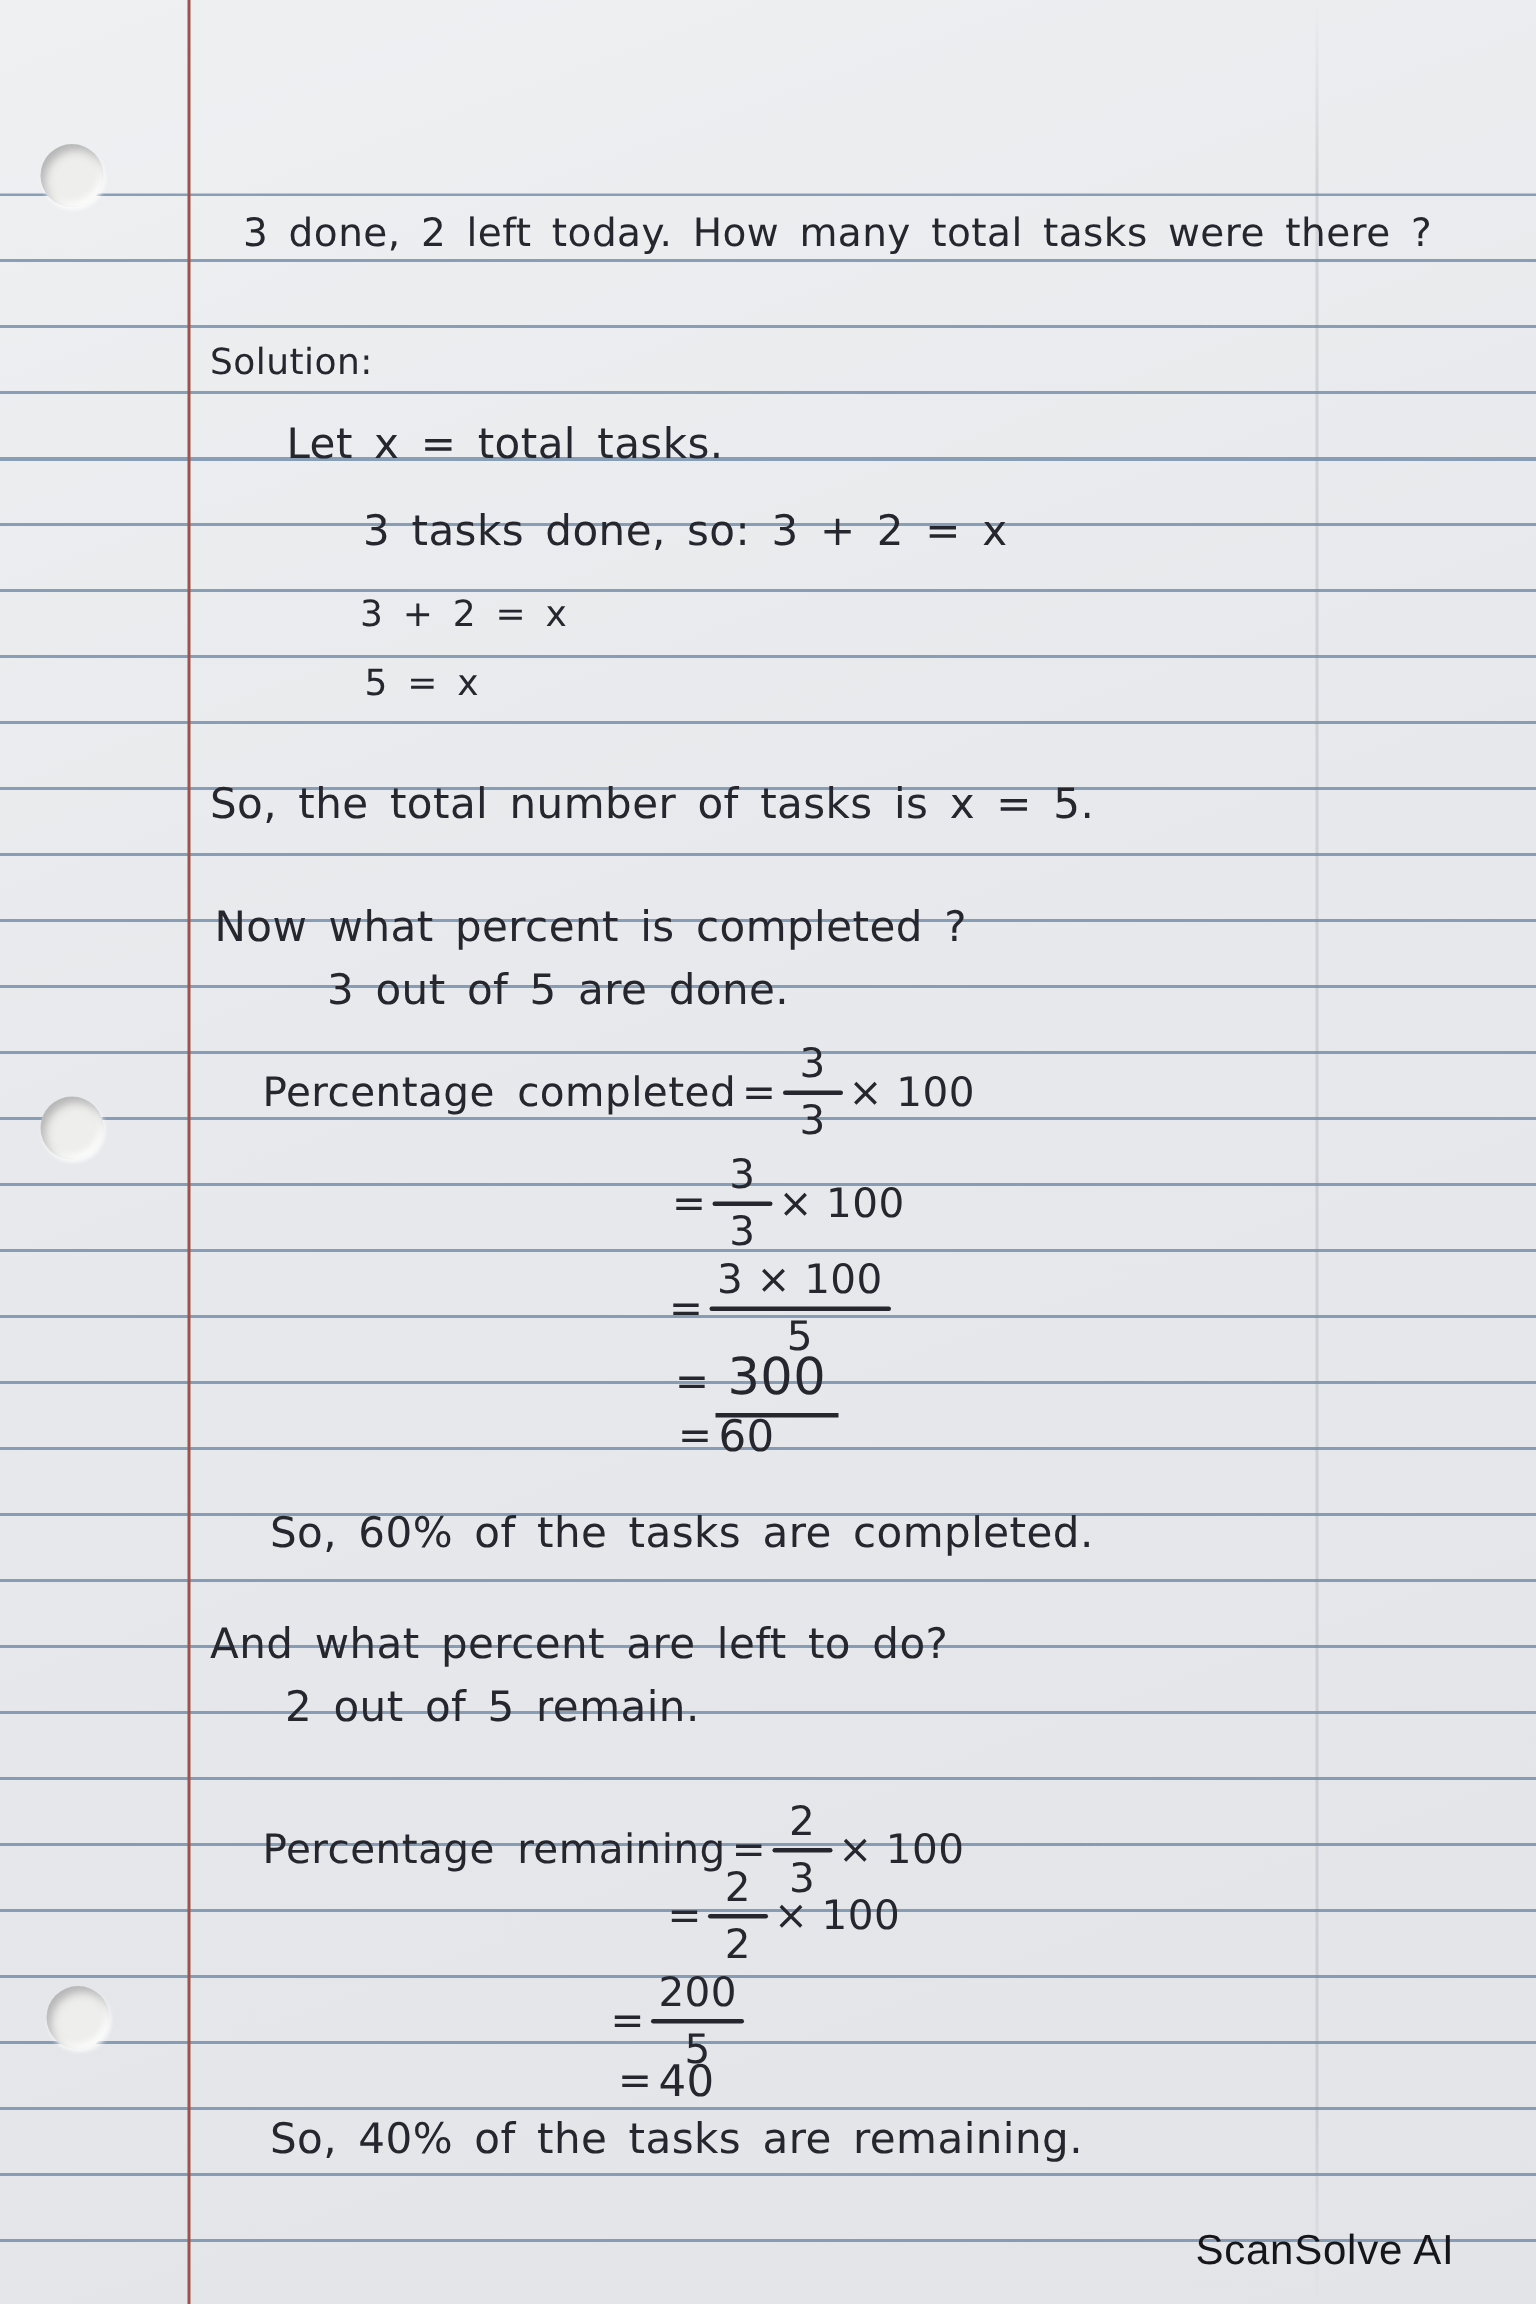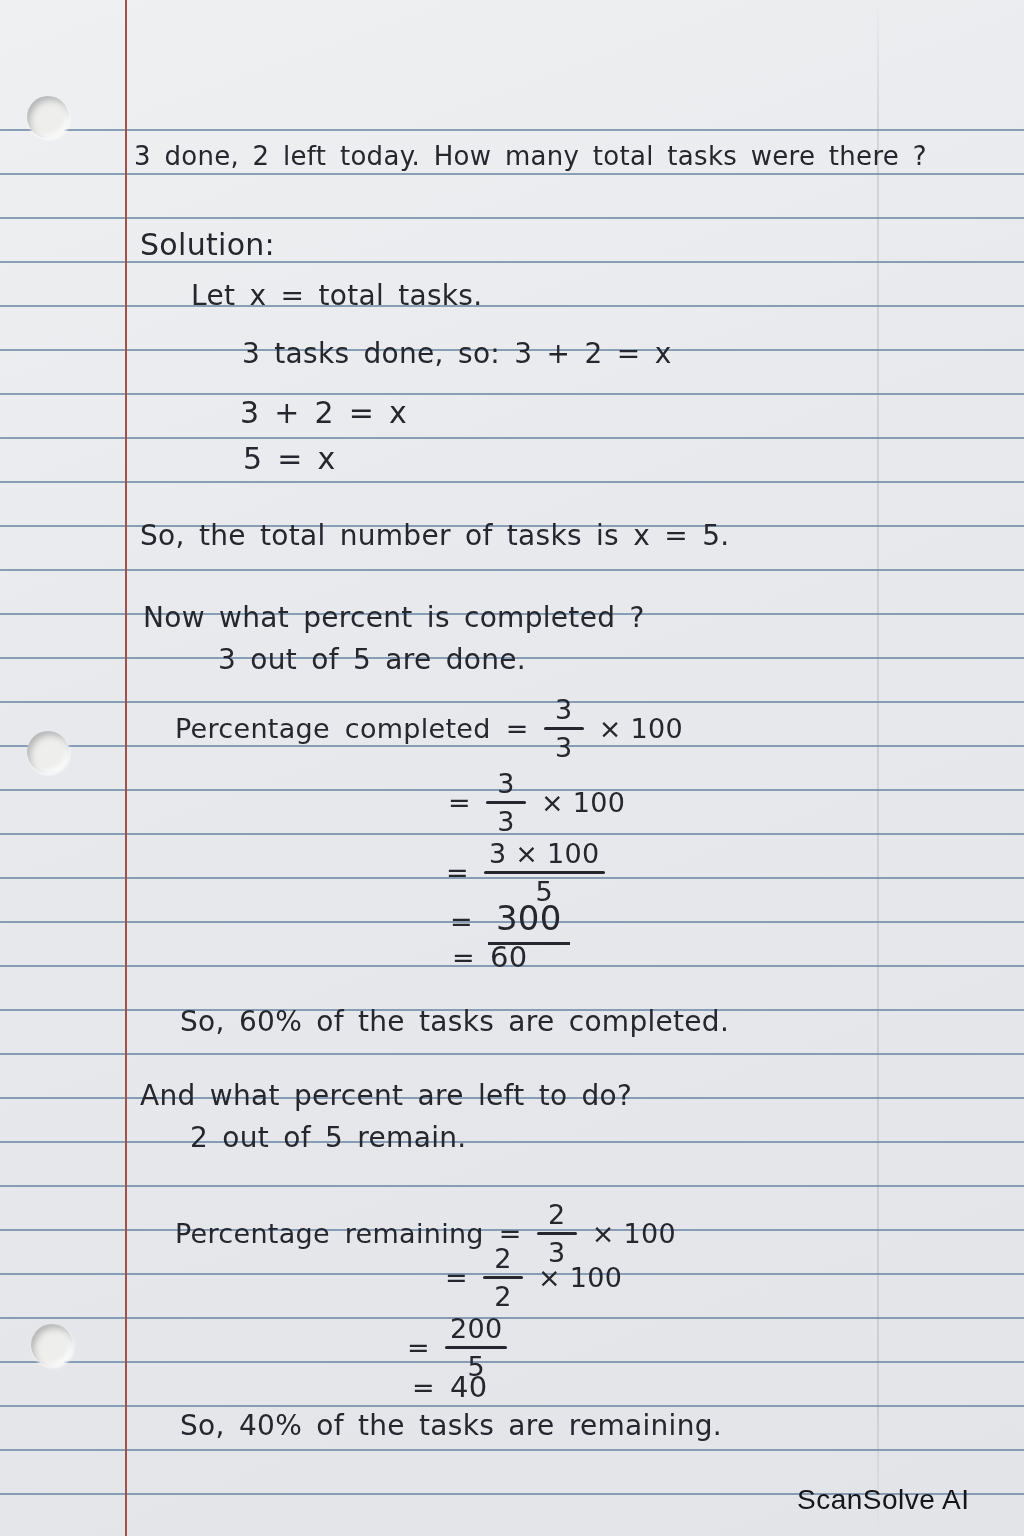--- a/index.html
+++ b/index.html
@@ -32,23 +32,23 @@
                inset -2px -3px 5px rgba(255,255,255,0.9),
                1px 2px 3px rgba(255,255,255,0.8);
   }
   .hole.h1{left:27px;top:96px;}
   .hole.h2{left:27px;top:731px;}
   .hole.h3{left:31px;top:1324px;}
   .hw{
     position:absolute;color:var(--ink);
     letter-spacing:0.3px;word-spacing:5px;white-space:pre;line-height:1.25;
   }
-  .fs26{font-size:26px;} .fs28{font-size:28px;} .fs30{font-size:30px;}
+  .fs26{font-size:26px;} .fs28{font-size:28px;} .fs30{font-size:24px;}
   .eqrow{
-    position:absolute;display:flex;align-items:center;gap:15px;
+    position:absolute;display:flex;align-items:center;gap:4px;
     color:var(--ink);font-size:27px;letter-spacing:0.3px;white-space:pre;
   }
   .frac{display:inline-flex;flex-direction:column;align-items:center;line-height:1;}
   .frac .fnum,.frac .fden{font-size:27px;padding:0 5px;}
   .frac .fbar{align-self:stretch;height:3px;background:var(--ink);border-radius:2px;margin:4px 0;min-width:40px;}
   .uval{border-bottom:3px solid var(--ink);padding:0 8px 4px;font-size:34px;}
   .rval{font-size:29px;}
   .lbl{font-size:27px;word-spacing:6px;}
   .watermark{
     position:absolute;left:797px;top:1484px;
@@ -61,21 +61,21 @@
 
 <div class="page" style="--ink: #26262e; --margin: #a0524a;">
 
   <div class="rules"></div>
   <div class="margin-line"></div>
   <div class="crease"></div>
   <div class="hole h1"></div>
   <div class="hole h2"></div>
   <div class="hole h3"></div>
 
-  <div class="hw fs26" style="left:134px;top:140px;text-align:right;">3 done, 2 left today. How many total tasks were there ?</div>
+  <div class="hw fs26" style="left:162px;top:140px;text-align:right;">3 done, 2 left today. How many total tasks were there ?</div>
 
   <div class="hw fs30" style="left:140px;top:226px;">Solution:</div>
   <div class="hw fs28" style="left:191px;top:278px;">Let x = total tasks.</div>
   <div class="hw fs28" style="left:242px;top:336px;">3 tasks done, so: 3 + 2 = x</div>
   <div class="hw fs30" style="left:240px;top:394px;">3 + 2 = x</div>
   <div class="hw fs30" style="left:243px;top:440px;">5 = x</div>
   <div class="hw fs28" style="left:140px;top:518px;">So, the total number of tasks is x = 5.</div>
 
   <div class="hw fs28" style="left:143px;top:600px;">Now what percent is completed ?</div>
   <div class="hw fs28" style="left:218px;top:642px;">3 out of 5 are done.</div>

